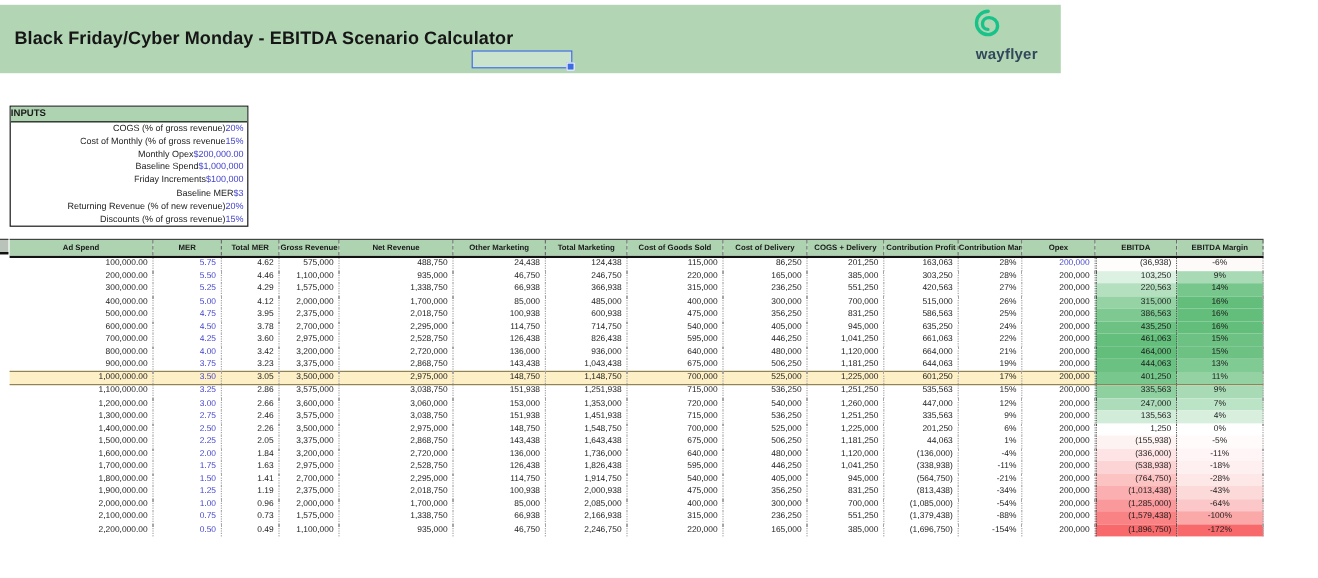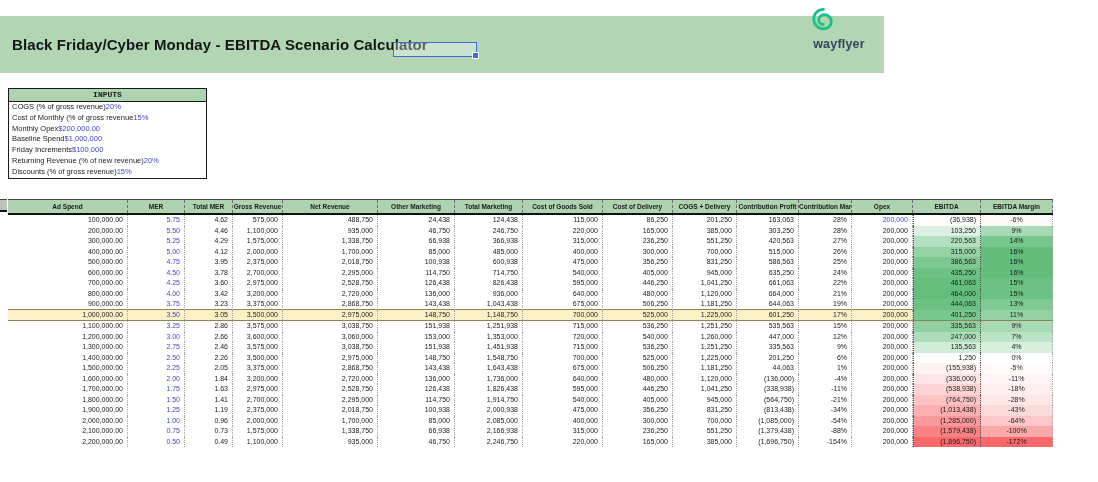--- a/index.html
+++ b/index.html
@@ -1,36 +1,36 @@
 <!DOCTYPE html>
 <html style="--banner-green: #b2d6b4; --header-green: #aed3b1; --highlight-yellow: #fdf0c6; --input-blue: #4444cc; --selection-blue: #3d6be0; --logo-green: #17c388; --logo-text: #33475b;"><head>
 <meta charset="utf-8">
 <style>
   html,body{margin:0;padding:0;}
   .screen{position:relative;width:1098px;height:482px;background:#ffffff;
           font-family:"Liberation Sans",sans-serif;overflow:hidden;color:#1a1a1a;}
 
   
-  .banner{position:absolute;left:0;top:16px;width:884px;height:57px;
+  .banner{position:absolute;left:0;top:4px;width:884px;height:57px;
           background:var(--banner-green);display:flex;align-items:center;}
   .title{font-size:15px;font-weight:bold;padding-left:12px;color:#161616;letter-spacing:.1px;}
   .logo{position:absolute;left:791px;top:7px;width:64px;display:flex;flex-direction:column;
         align-items:center;gap:1px;}
   .logo-text{font-size:12.5px;font-weight:bold;color:var(--logo-text);letter-spacing:.2px;margin-left:32px;}
   .sel-cell{position:absolute;left:393px;top:42px;width:84px;height:15px;
             border:1px solid var(--selection-blue);background:rgba(255,255,255,.32);box-sizing:border-box;}
   .sel-handle{position:absolute;right:-3px;bottom:-3px;width:5px;height:5px;
               background:var(--selection-blue);border:1px solid #fff;}
 
   
   .inputs{position:absolute;left:8px;top:88px;width:199px;border:1.5px solid #1a1a1a;
           background:#fff;box-sizing:border-box;}
   .inputs-header{height:12px;line-height:12px;background:var(--header-green);
-                 border-bottom:1px solid #1a1a1a;font-size:8px;font-weight:bold;text-align:center;font-family:Liberation Mono, monospace;}
-  .inp-row{height:10.8px;line-height:10.8px;display:flex;justify-content:flex-start;
+                 border-bottom:1px solid #1a1a1a;font-size:8px;font-weight:bold;text-align:left;}
+  .inp-row{height:10.8px;line-height:10.8px;display:flex;justify-content:flex-end;
            font-size:7.5px;padding:0 3px;}
   .inp-label{color:#222;white-space:nowrap;overflow:hidden;}
   .inp-value{color:var(--input-blue);white-space:nowrap;}
 
   
   .corner-strip{position:absolute;left:0;top:199px;width:7px;height:13px;
                 background:#b9c3ba;border-top:1px solid #444;border-bottom:2px solid #111;box-sizing:border-box;}
   .main{position:absolute;left:8px;top:199px;width:1045px;}
   .hrow{display:flex;border-top:1px solid #444;border-bottom:2px solid #111;}
   .hcell{height:13px;line-height:13px;font-size:6.5px;font-weight:bold;text-align:center;
@@ -87,20 +87,24 @@
         </div>
         <div class="inp-row">
           <span class="inp-label">Baseline Spend</span>
           <span class="inp-value">$1,000,000</span>
         </div>
         <div class="inp-row">
           <span class="inp-label">Friday Increments</span>
           <span class="inp-value">$100,000</span>
         </div>
         <div class="inp-row">
+          <span class="inp-label">Baseline MER</span>
+          <span class="inp-value">$3</span>
+        </div>
+        <div class="inp-row">
           <span class="inp-label">Returning Revenue (% of new revenue)</span>
           <span class="inp-value">20%</span>
         </div>
         <div class="inp-row">
           <span class="inp-label">Discounts (% of gross revenue)</span>
           <span class="inp-value">15%</span>
         </div>
       </div>
   </div>
 

